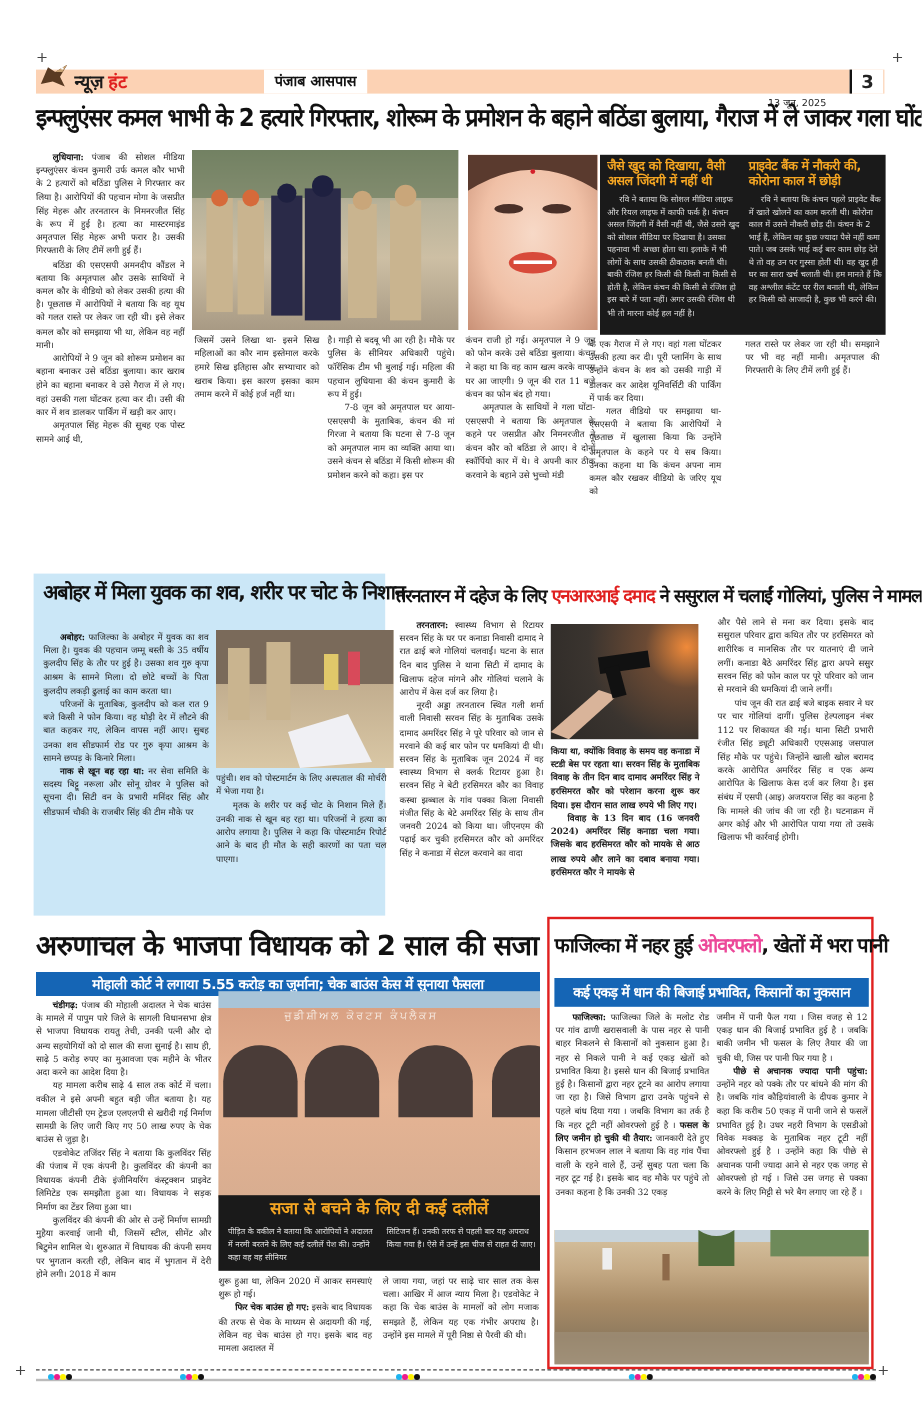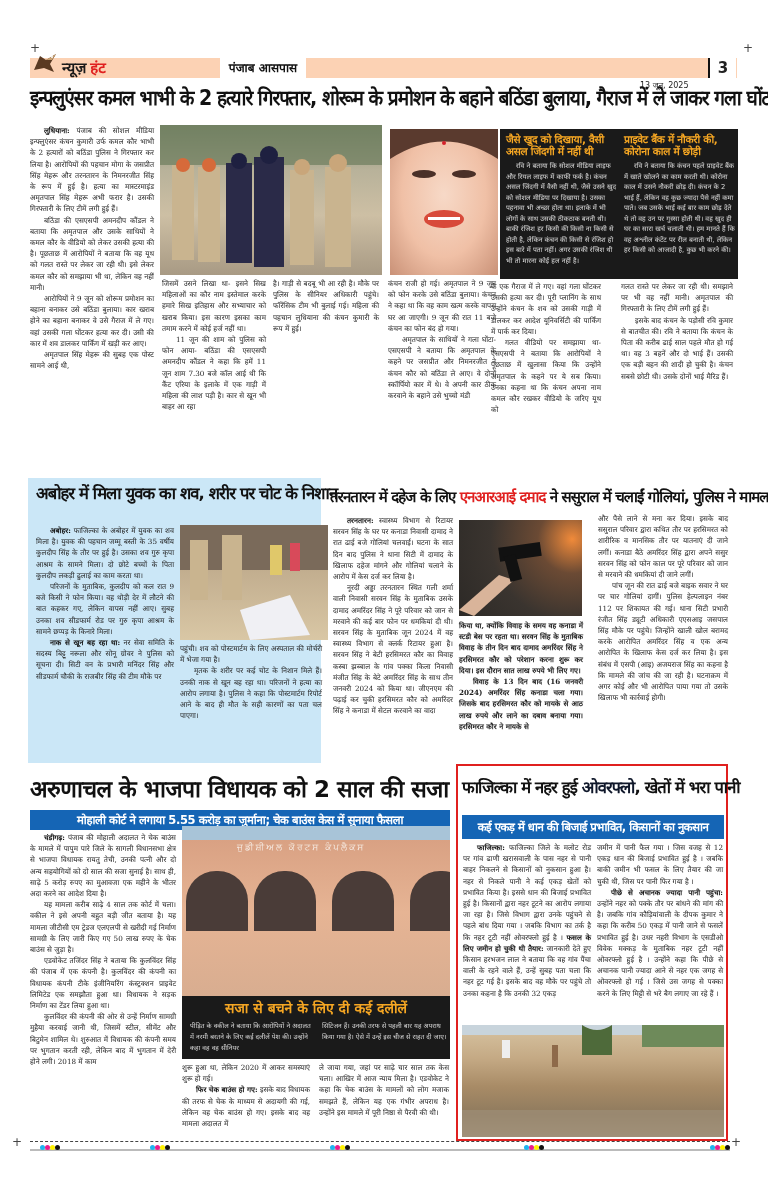--- a/index.html
+++ b/index.html
@@ -49,21 +49,21 @@
   .photo-court { left: 182px; top: 826px; width: 268px; height: 172px; background: linear-gradient(180deg,#a8c4d8 0%,#a8c4d8 8%,#d9a183 8%,#e6b494 50%,#d8ad90 100%); }
   .court-sign { position: absolute; left: 55px; top: 16px; font-family: "DejaVu Sans", sans-serif; font-size: 9px; color: #f8efe8; letter-spacing: 2px; }
   .arch { position: absolute; top: 45px; width: 62px; height: 60px; background: #4a3c38; border-radius: 30px 30px 0 0; }
 
   .sajaa-box { left: 182px; top: 996px; width: 268px; height: 63px; background: #1a1a1a; font-family: "DejaVu Sans", sans-serif; }
   .sajaa-title { position: absolute; left: 0; top: 2px; width: 268px; text-align: center; color: #f5a623; font-weight: bold; font-size: 14px; line-height: 20px; }
   .sajaa-col { position: absolute; top: 25px; width: 126px; font-size: 6.6px; line-height: 11px; color: #ddd; }
 
   .red-frame { left: 456px; top: 764px; width: 272px; height: 377px; border: 2px solid #e0201f; }
   .fazil-head { left: 462px; top: 774px; width: 262px; font-family: "DejaVu Sans", sans-serif; font-weight: bold; font-size: 16.5px; line-height: 28px; letter-spacing: -0.9px; white-space: nowrap; color: #111; }
-  .fazil-head .hl { color: #0f172a; }
+  .fazil-head .hl { color: #ec4899; }
   .fazil-banner { left: 462px; top: 815px; width: 262px; height: 24px; font-size: 11.5px; line-height: 24px; letter-spacing: -0.5px; }
   .photo-field { left: 462px; top: 1025px; width: 262px; height: 112px; background: linear-gradient(180deg,#d8c4a2 0%,#c4a984 30%,#a88b66 55%,#8e7a5e 80%,#b0a08a 100%); }
 
   .dash-rule { position: absolute; left: 30px; top: 1141px; width: 700px; border-top: 1px dashed #444; }
   .reg-line { position: absolute; left: 30px; top: 1149px; width: 700px; height: 2px; background: #bbb; }
   .regmark { position: absolute; top: 1145px; display: flex; gap: 0; }
   .regmark span { width: 5px; height: 5px; border-radius: 50%; display: inline-block; }
   .c { background: #1eb4f0; } .m { background: #ec1c8c; } .y { background: #fff200; } .k { background: #111; }
 </style>
 </head>
@@ -142,36 +142,35 @@
     <div class="body">रवि ने बताया कि सोशल मीडिया लाइफ और रियल लाइफ में काफी फर्क है। कंचन असल जिंदगी में वैसी नहीं थी, जैसे उसने खुद को सोशल मीडिया पर दिखाया है। उसका पहनावा भी अच्छा होता था। इलाके में भी लोगों के साथ उसकी ठीकठाक बनती थी। बाकी रंजिश हर किसी की किसी ना किसी से होती है, लेकिन कंचन की किसी से रंजिश हो इस बारे में पता नहीं। अगर उसकी रंजिश थी भी तो मारना कोई हल नहीं है।</div>
   </div>
   <div class="sub" style="left:124px;">
     <h4>प्राइवेट बैंक में नौकरी की, कोरोना काल में छोड़ी</h4>
     <div class="body">रवि ने बताया कि कंचन पहले प्राइवेट बैंक में खाते खोलने का काम करती थी। कोरोना काल में उसने नौकरी छोड़ दी। कंचन के 2 भाई हैं, लेकिन वह कुछ ज्यादा पैसे नहीं कमा पाते। जब उसके भाई कई बार काम छोड़ देते थे तो वह उन पर गुस्सा होती थी। वह खुद ही घर का सारा खर्च चलाती थी। हम मानते हैं कि वह अश्लील कंटेंट पर रील बनाती थी, लेकिन हर किसी को आजादी है, कुछ भी करने की।</div>
   </div>
 </div>
 
 <div class="col" style="left:162px;top:278px;width:104px;">
   <p style="text-indent:0">जिसमें उसने लिखा था- इसने सिख महिलाओं का कौर नाम इस्तेमाल करके हमारे सिख इतिहास और सभ्याचार को खराब किया। इस कारण इसका काम तमाम करने में कोई हर्ज नहीं था।</p>
-  <p>11 जून की शाम को पुलिस को फोन आया- बठिंडा की एसएसपी अमनदीप कौंडल ने कहा कि हमें 11 जून शाम 7.30 बजे कॉल आई थी कि कैंट एरिया के इलाके में एक गाड़ी में महिला की लाश पड़ी है। कार से खून भी बाहर आ रहा</p>
 </div>
 <div class="col" style="left:273px;top:278px;width:106px;">
   <p style="text-indent:0">है। गाड़ी से बदबू भी आ रही है। मौके पर पुलिस के सीनियर अधिकारी पहुंचे। फॉरेंसिक टीम भी बुलाई गई। महिला की पहचान लुधियाना की कंचन कुमारी के रूप में हुई।</p>
+  <p>7-8 जून को अमृतपाल घर आया- एसएसपी के मुताबिक, कंचन की मां गिरजा ने बताया कि घटना से 7-8 जून को अमृतपाल नाम का व्यक्ति आया था। उसने कंचन से बठिंडा में किसी शोरूम की प्रमोशन करने को कहा। इस पर</p>
 </div>
 <div class="col" style="left:388px;top:278px;width:108px;">
   <p style="text-indent:0">कंचन राजी हो गई। अमृतपाल ने 9 जून को फोन करके उसे बठिंडा बुलाया। कंचन ने कहा था कि वह काम खत्म करके वापस घर आ जाएगी। 9 जून की रात 11 बजे कंचन का फोन बंद हो गया।</p>
   <p>अमृतपाल के साथियों ने गला घोंटा- एसएसपी ने बताया कि अमृतपाल के कहने पर जसप्रीत और निमनरजीत ने कंचन कौर को बठिंडा ले आए। वे दोनों स्कॉर्पियो कार में थे। वे अपनी कार ठीक करवाने के बहाने उसे भुच्चो मंडी</p>
 </div>
 <div class="col" style="left:491px;top:281px;width:110px;">
   <p style="text-indent:0">के एक गैराज में ले गए। वहां गला घोंटकर उसकी हत्या कर दी। पूरी प्लानिंग के साथ उन्होंने कंचन के शव को उसकी गाड़ी में डालकर कर आदेश यूनिवर्सिटी की पार्किंग में पार्क कर दिया।</p>
   <p>गलत वीडियो पर समझाया था- एसएसपी ने बताया कि आरोपियों ने पूछताछ में खुलासा किया कि उन्होंने अमृतपाल के कहने पर ये सब किया। उनका कहना था कि कंचन अपना नाम कमल कौर रखकर वीडियो के जरिए यूथ को</p>
 </div>
 <div class="col" style="left:621px;top:281px;width:112px;">
   <p style="text-indent:0">गलत रास्ते पर लेकर जा रही थी। समझाने पर भी वह नहीं मानी। अमृतपाल की गिरफ्तारी के लिए टीमें लगी हुई हैं।</p>
-  <p>इसके बाद कंचन के पड़ोसी रवि कुमार से बातचीत की। रवि ने बताया कि कंचन के पिता की करीब ढाई साल पहले मौत हो गई था। वह 3 बहनें और दो भाई हैं। उसकी एक बड़ी बहन की शादी हो चुकी है। कंचन सबसे छोटी थी। उसके दोनों भाई मैरिड हैं।</p>
 </div>
 
 <div class="abs blue-panel"></div>
 <div class="abs blue-head">अबोहर में मिला युवक का शव, शरीर पर चोट के निशान</div>
 <div class="col" style="left:36px;top:525px;width:138px;">
   <p><b>अबोहर:</b> <span>फाजिल्का के अबोहर में युवक का शव मिला है। युवक की पहचान जम्मू बस्ती के 35 वर्षीय कुलदीप सिंह के तौर पर हुई है। उसका शव गुरु कृपा आश्रम के सामने मिला। दो छोटे बच्चों के पिता कुलदीप लकड़ी ढुलाई का काम करता था।</span></p>
   <p>परिजनों के मुताबिक, कुलदीप को कल रात 9 बजे किसी ने फोन किया। वह थोड़ी देर में लौटने की बात कहकर गए, लेकिन वापस नहीं आए। सुबह उनका शव सीडफार्म रोड पर गुरु कृपा आश्रम के सामने छप्पड़ के किनारे मिला।</p>
   <p><b>नाक से खून बह रहा था:</b> <span>नर सेवा समिति के सदस्य बिट्टू नरूला और सोनू ग्रोवर ने पुलिस को सूचना दी। सिटी वन के प्रभारी मनिंदर सिंह और सीडफार्म चौकी के राजबीर सिंह की टीम मौके पर</span></p>
 </div>
 <div class="photo photo-crowd">

